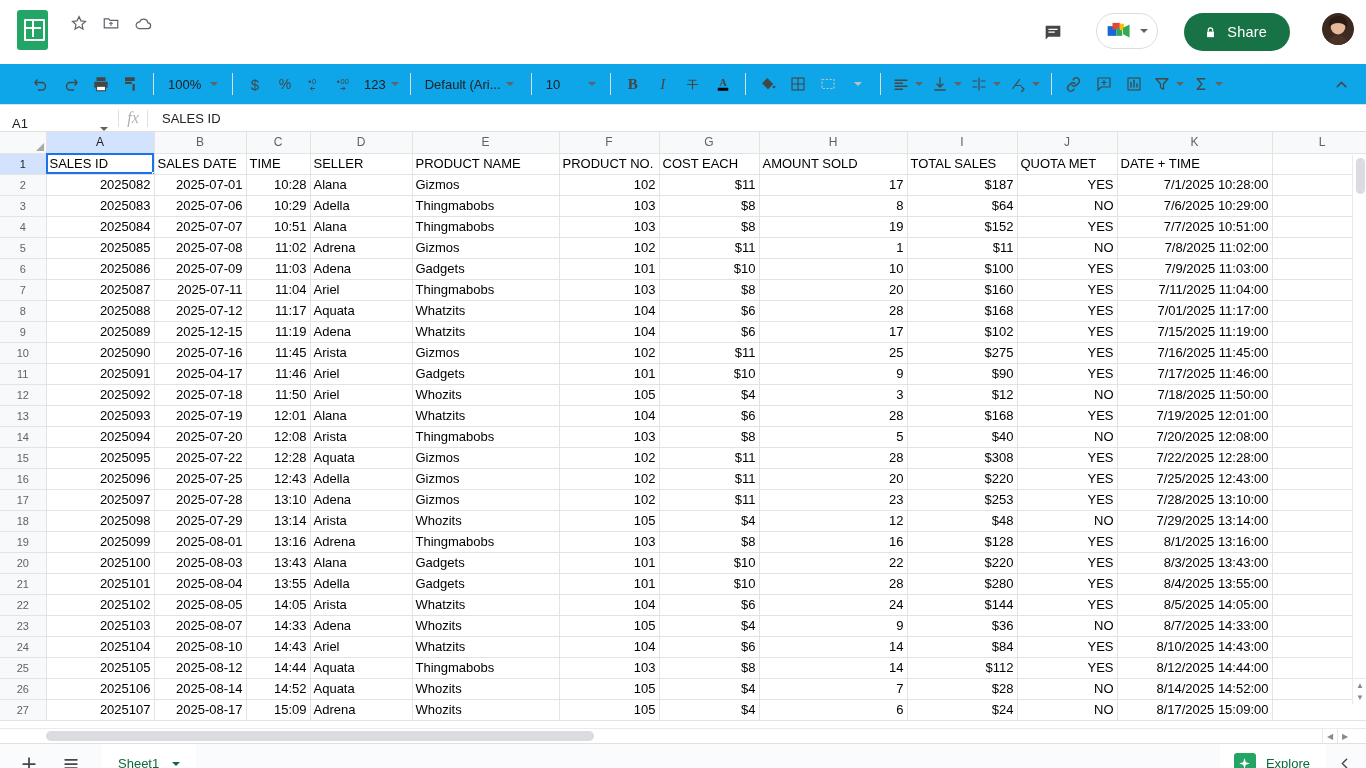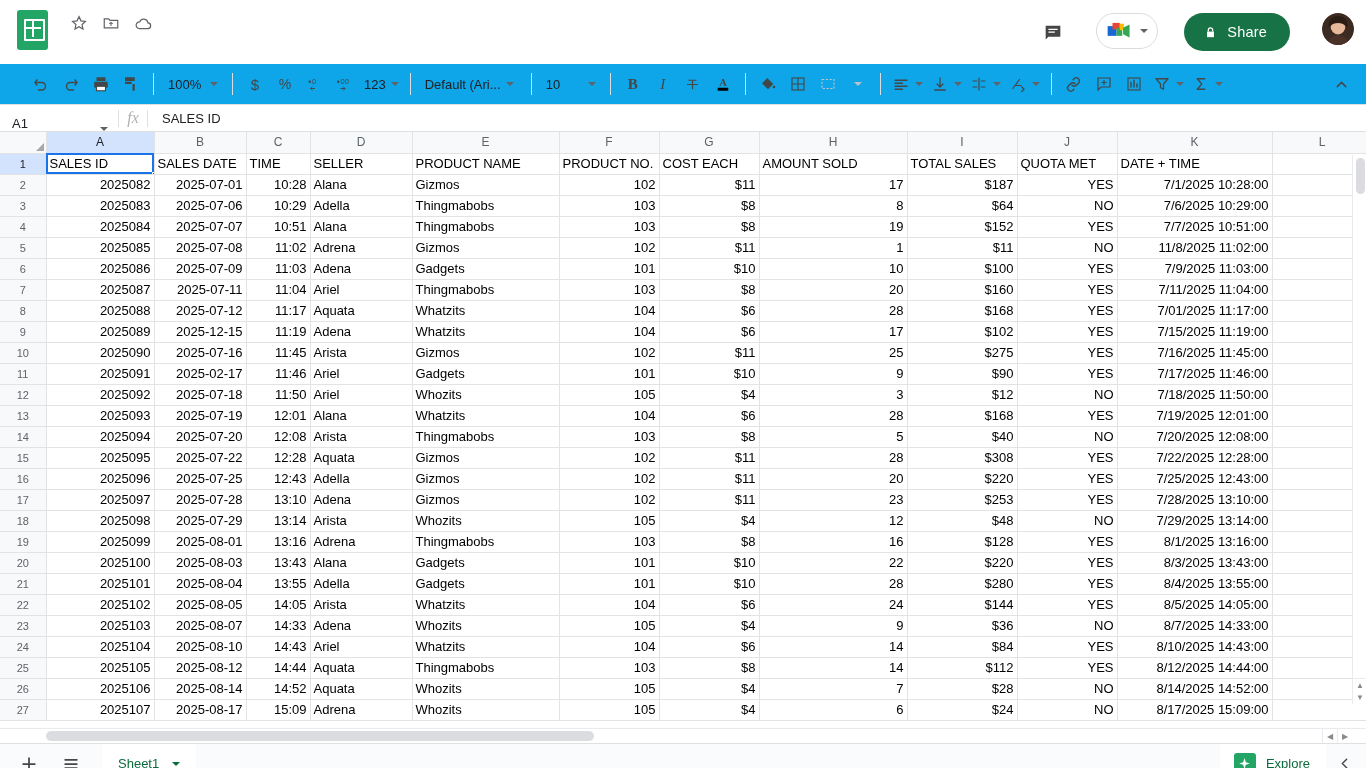--- a/index.html
+++ b/index.html
@@ -827,21 +827,21 @@
           <td class="num">2025085</td>
           <td class="num">2025-07-08</td>
           <td class="num">11:02</td>
           <td class="txt">Adrena</td>
           <td class="txt">Gizmos</td>
           <td class="num">102</td>
           <td class="num">$11</td>
           <td class="num">1</td>
           <td class="num">$11</td>
           <td class="num">NO</td>
-          <td class="num">11/8/2025 11:02:00</td>
+          <td class="num">7/8/2025 11:02:00</td>
           <td class="txt"></td>
         </tr>
         <tr>
           <td class="rowhdr">6</td>
           <td class="num">2025086</td>
           <td class="num">2025-07-09</td>
           <td class="num">11:03</td>
           <td class="txt">Adena</td>
           <td class="txt">Gadgets</td>
           <td class="num">101</td>
@@ -908,21 +908,21 @@
           <td class="num">$11</td>
           <td class="num">25</td>
           <td class="num">$275</td>
           <td class="num">YES</td>
           <td class="num">7/16/2025 11:45:00</td>
           <td class="txt"></td>
         </tr>
         <tr>
           <td class="rowhdr">11</td>
           <td class="num">2025091</td>
-          <td class="num">2025-02-17</td>
+          <td class="num">2025-04-17</td>
           <td class="num">11:46</td>
           <td class="txt">Ariel</td>
           <td class="txt">Gadgets</td>
           <td class="num">101</td>
           <td class="num">$10</td>
           <td class="num">9</td>
           <td class="num">$90</td>
           <td class="num">YES</td>
           <td class="num">7/17/2025 11:46:00</td>
           <td class="txt"></td>

